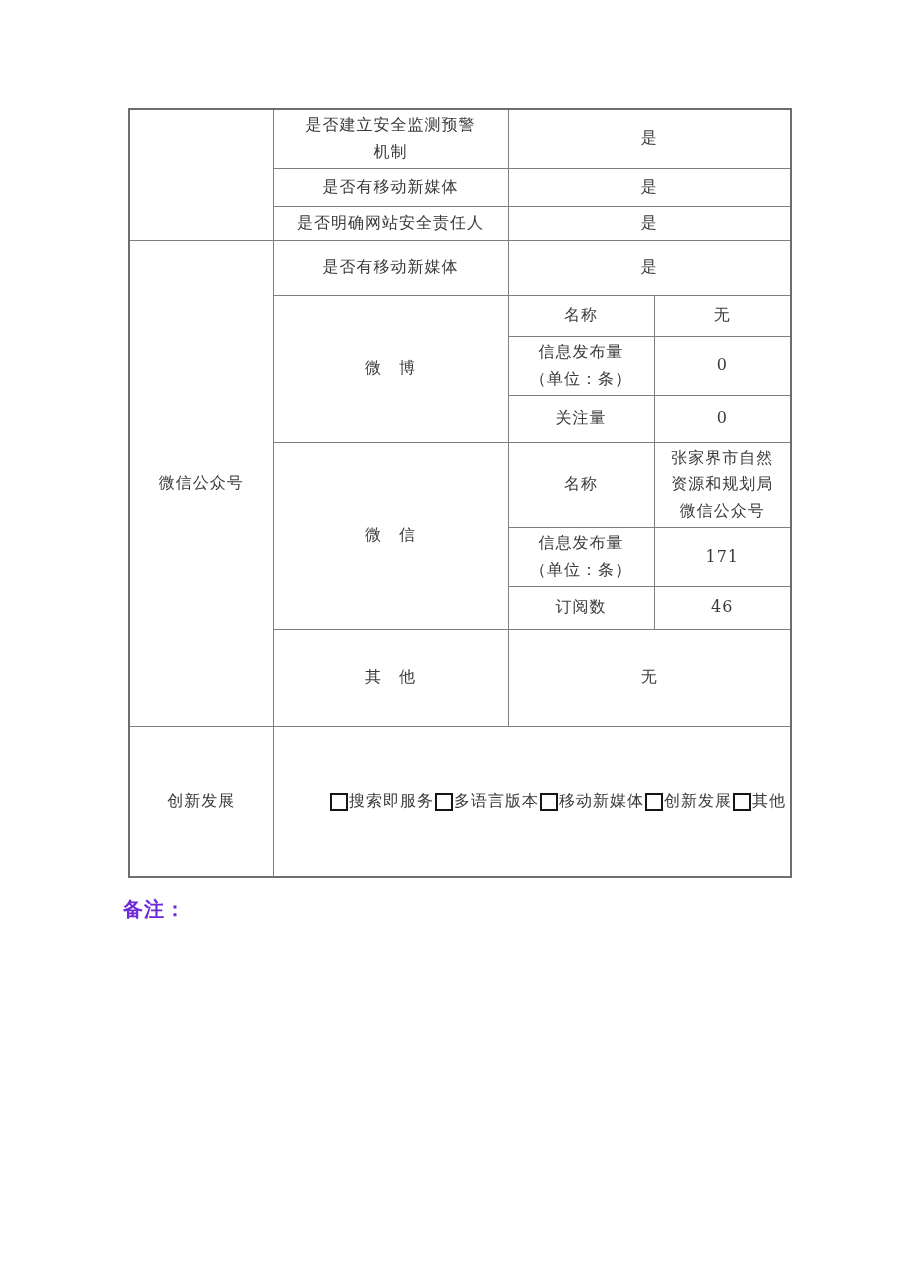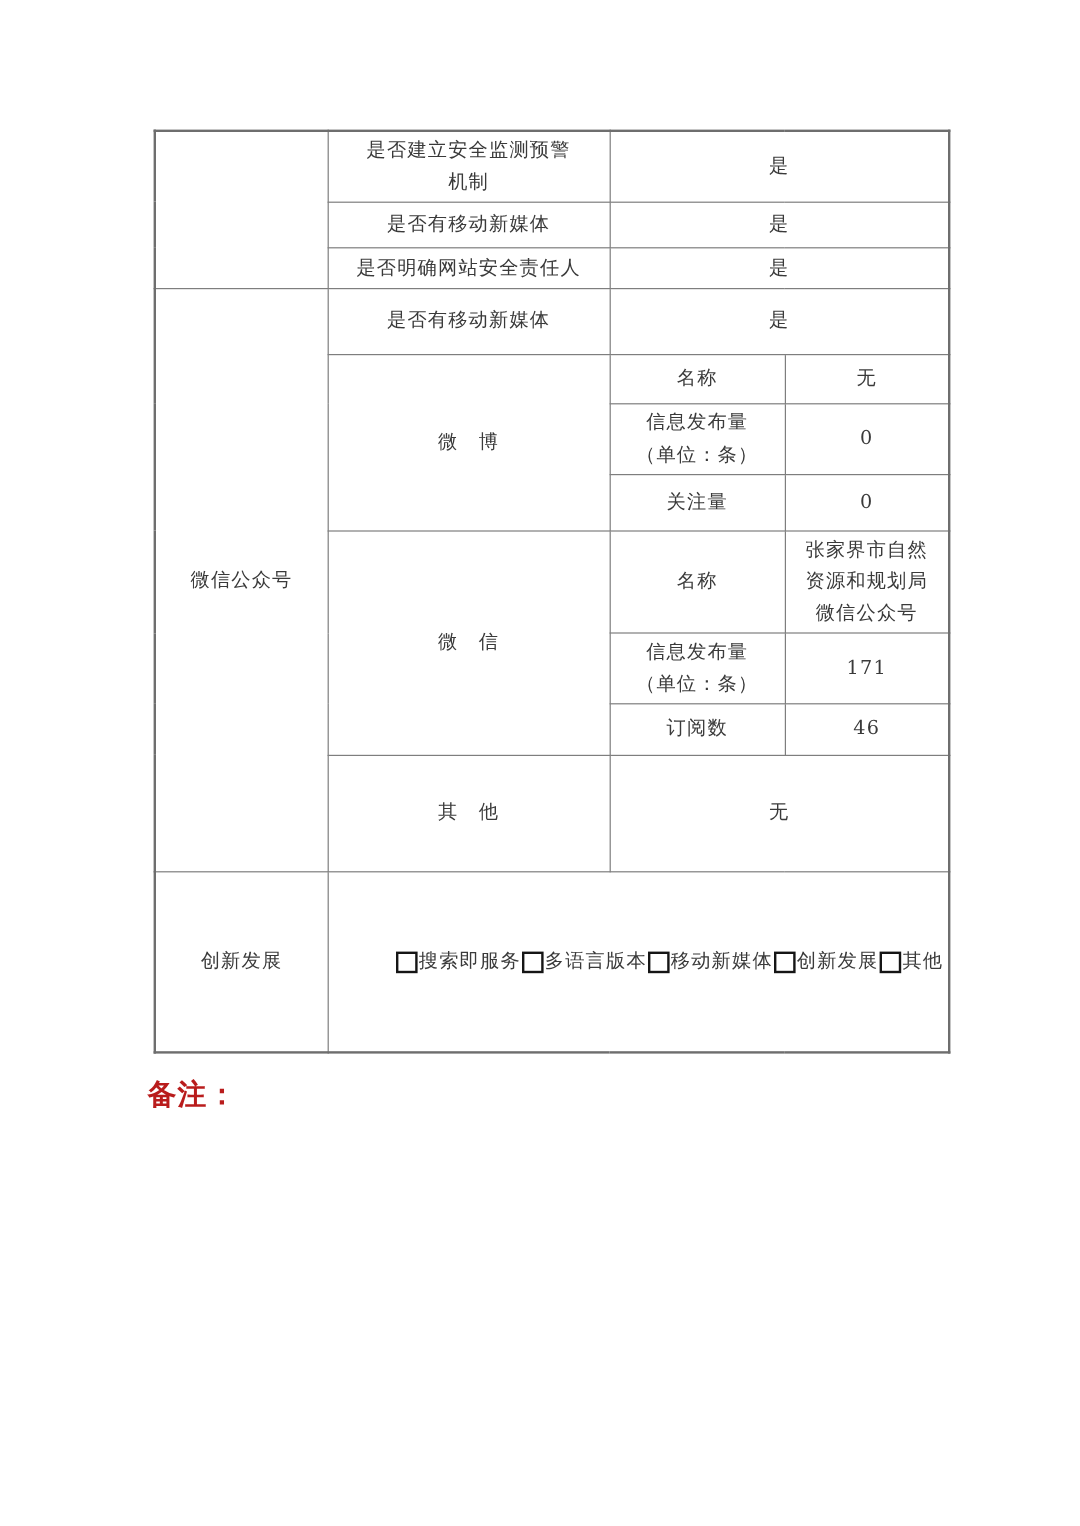--- a/index.html
+++ b/index.html
@@ -34,23 +34,23 @@
     line-height: 1.68;
     letter-spacing: 1px;
     padding: 2px 4px;
     white-space: pre-line;
     color: #3a3a3a;
   }
   .remark {
     position: absolute;
     left: 123px;
     top: 896px;
-    font-size: 24px;
+    font-size: 20px;
     font-weight: bold;
-    color: #b91c1c;
+    color: #6d28d9;
     letter-spacing: 1px;
   }
   .page-number {
     position: absolute;
     left: 0;
     top: 1176px;
     width: 100%;
     text-align: center;
     font-size: 17px;
     color: #222222;

